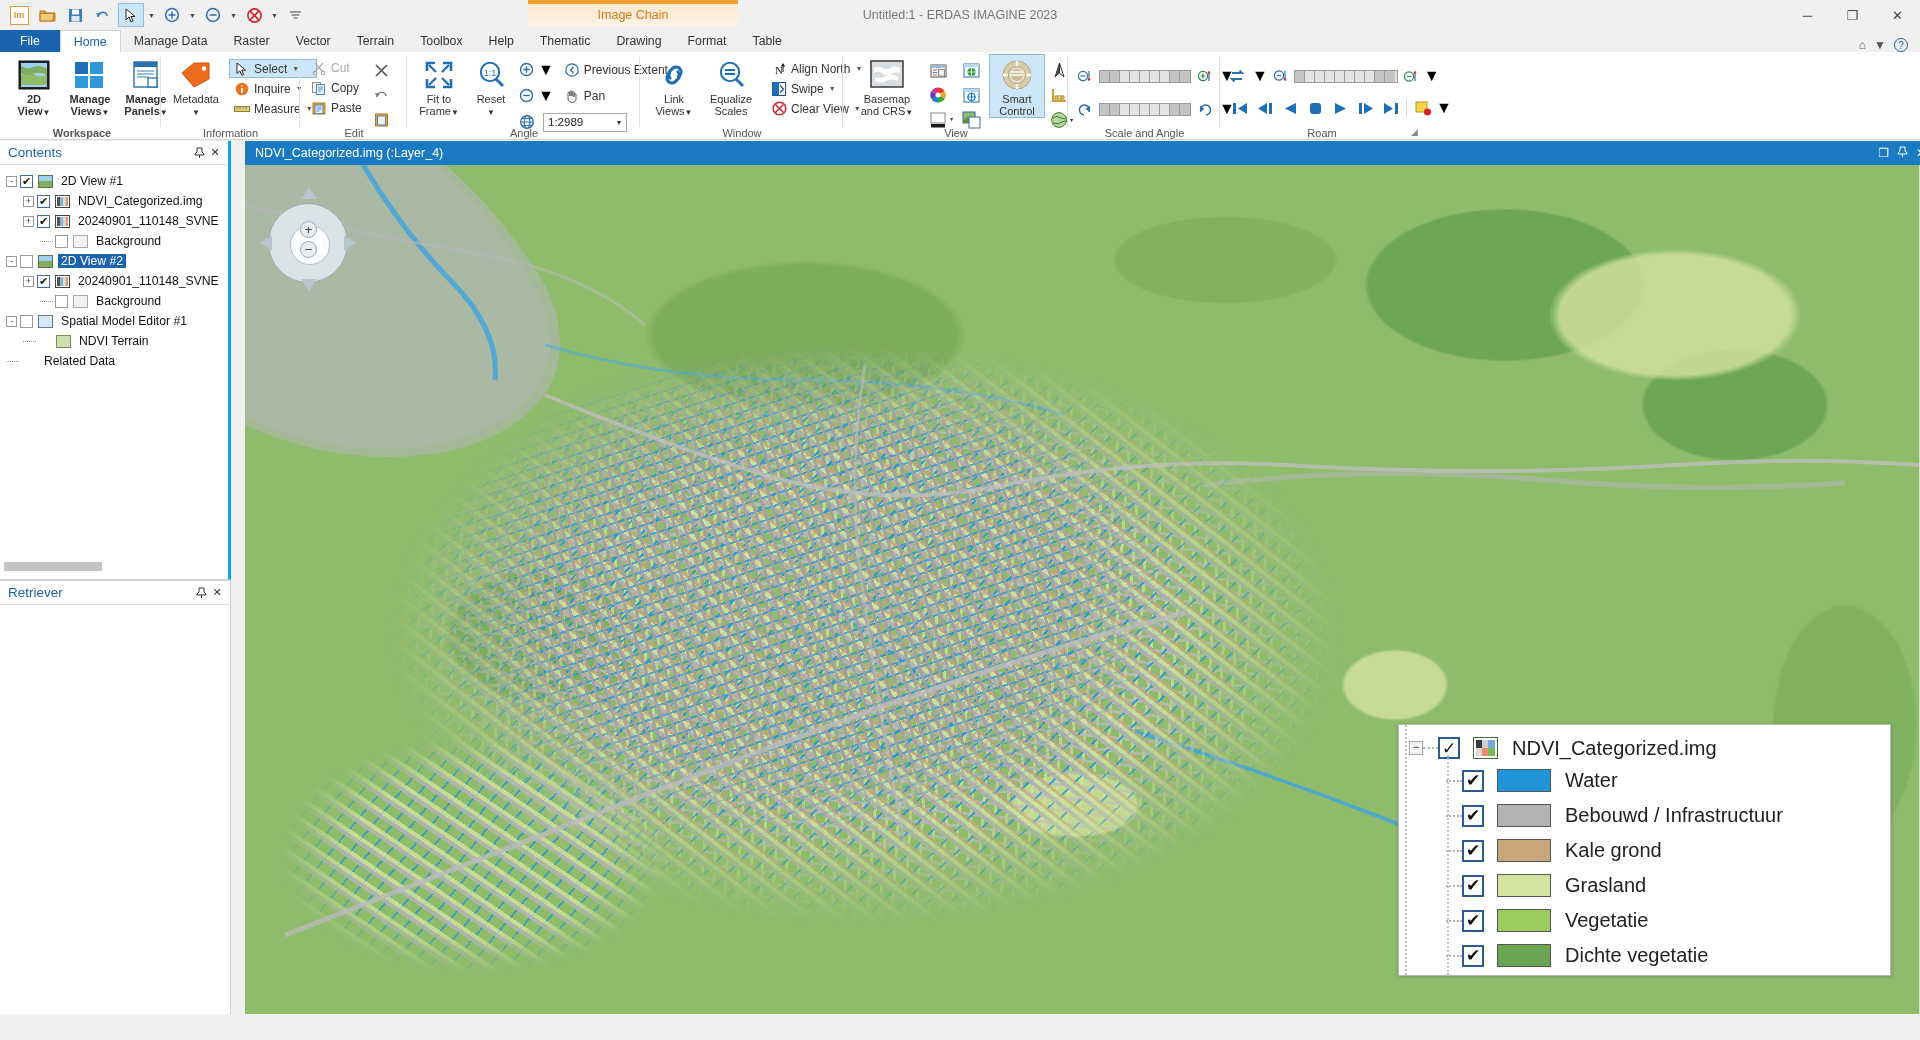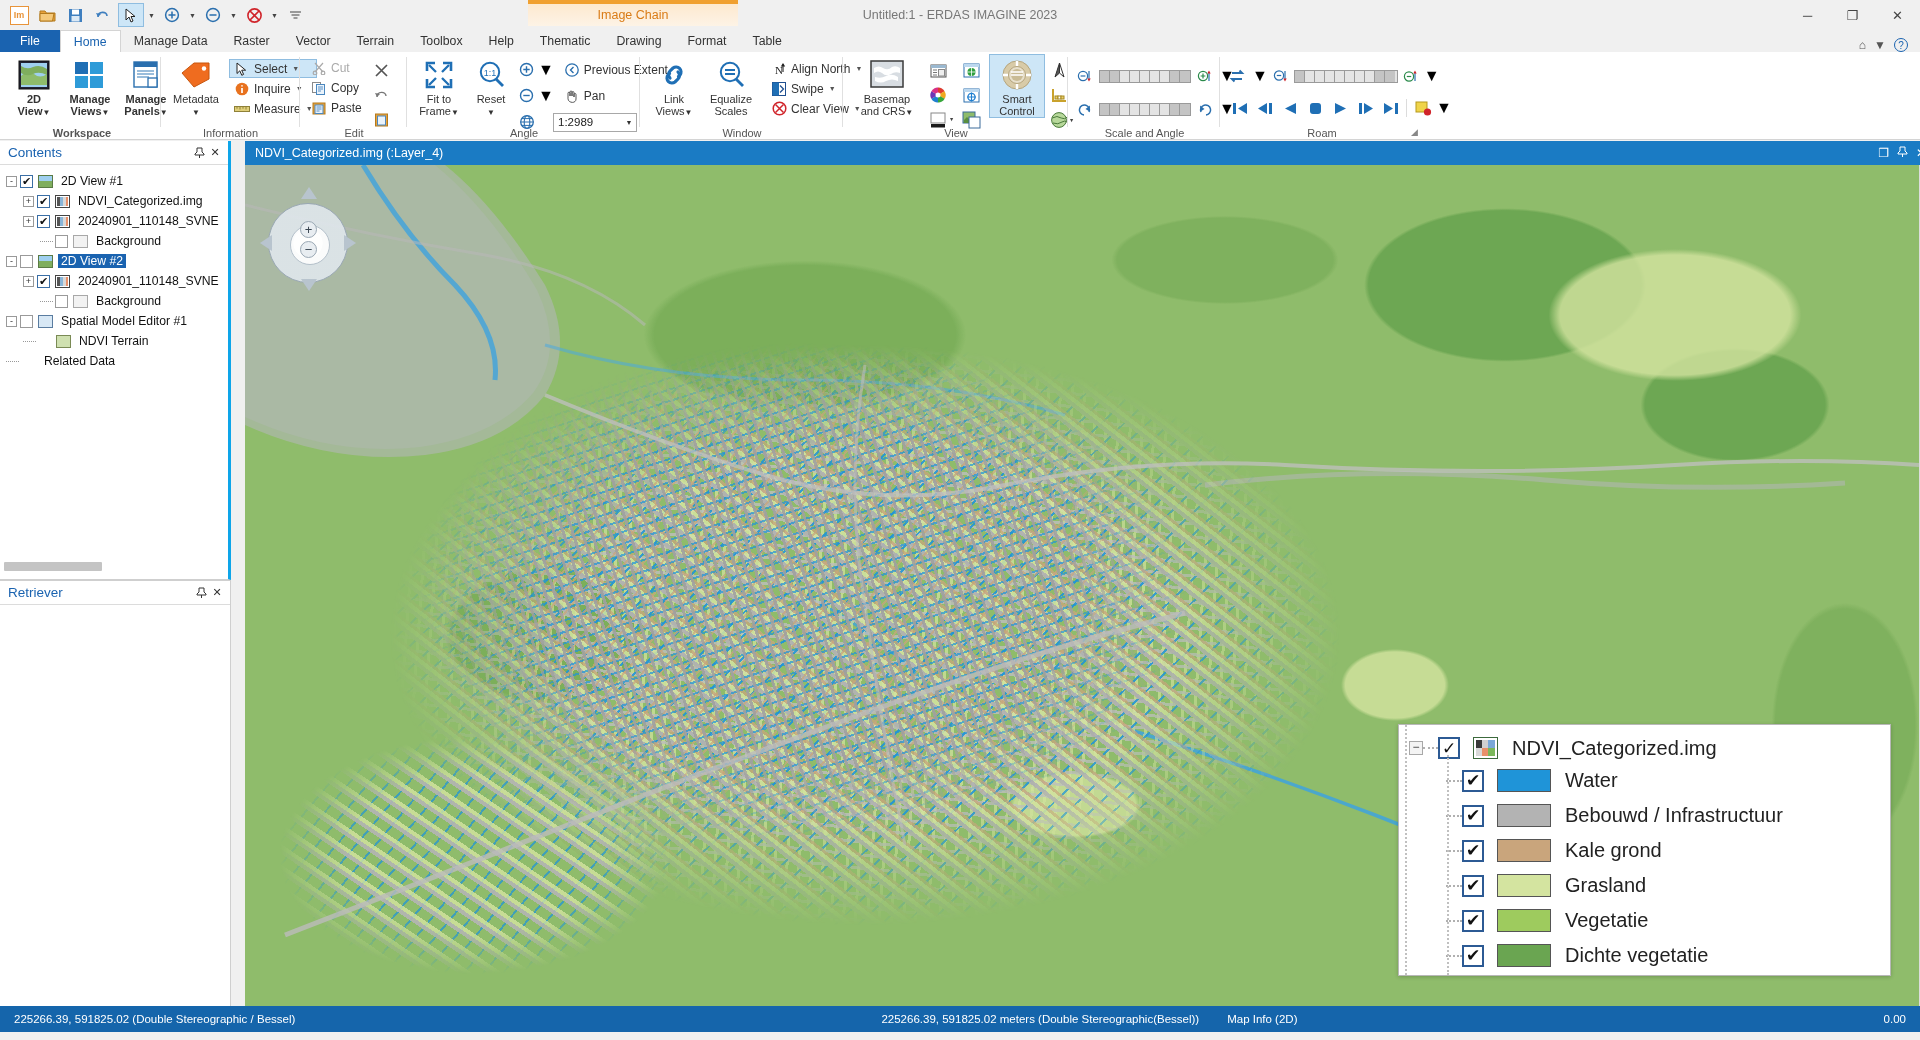--- a/index.html
+++ b/index.html
@@ -520,21 +520,21 @@
             </div>
           </div>
           <div style="display:flex;align-items:center;">
             <div class="icnbtn" style="width:20px;">
               <svg width="16" height="16" viewBox="0 0 16 16">
                   <circle cx="8" cy="8" r="6.3" fill="none" stroke="#2a6fae" stroke-width="1.3"></circle>
                   <ellipse cx="8" cy="8" rx="2.8" ry="6.3" fill="none" stroke="#2a6fae" stroke-width="1.1"></ellipse>
                   <path d="M1.7 8h12.6M2.9 4.6h10.2M2.9 11.4h10.2" stroke="#2a6fae" stroke-width="1"></path>
                 </svg>
             </div>
-            <div class="scalebox" style="margin-left:16px;">
+            <div class="scalebox" style="margin-left:6px;">
               <span class="cv">1:2989</span>
               <span class="cd">▼</span>
             </div>
           </div>
         </div>
       </div>
       <div class="glabel">Angle</div>
     </div>
     <div class="gsep" style="left:639px;"></div>
 
@@ -1098,25 +1098,17 @@
             <span class="lgdots" style="width: 16px;"></span>
             <span class="lgcb">✔</span>
             <span class="lgswatch" style="background: rgb(106, 165, 81);"></span>
             <span class="lgtxt">Dichte vegetatie</span>
           </div>
         </div>
     <div class="lgvline2" style="top: 30px;"></div>
       </div>
   </div>
 
-  <div id="status">
-    <span class="sseg">225266.39, 591825.02  (Double Stereographic / Bessel)</span>
-    <span style="flex:1"></span>
-    <span class="sseg">225266.39, 591825.02 meters (Double Stereographic(Bessel))</span>
-    <span class="sseg">Map Info (2D)</span>
-    <span style="flex:1"></span>
-    <span class="sseg">0.00</span>
-  </div>
   <div id="statbottom">
     <div id="botscroll"></div>
   </div>
 
 </div>
 
 </body></html>

